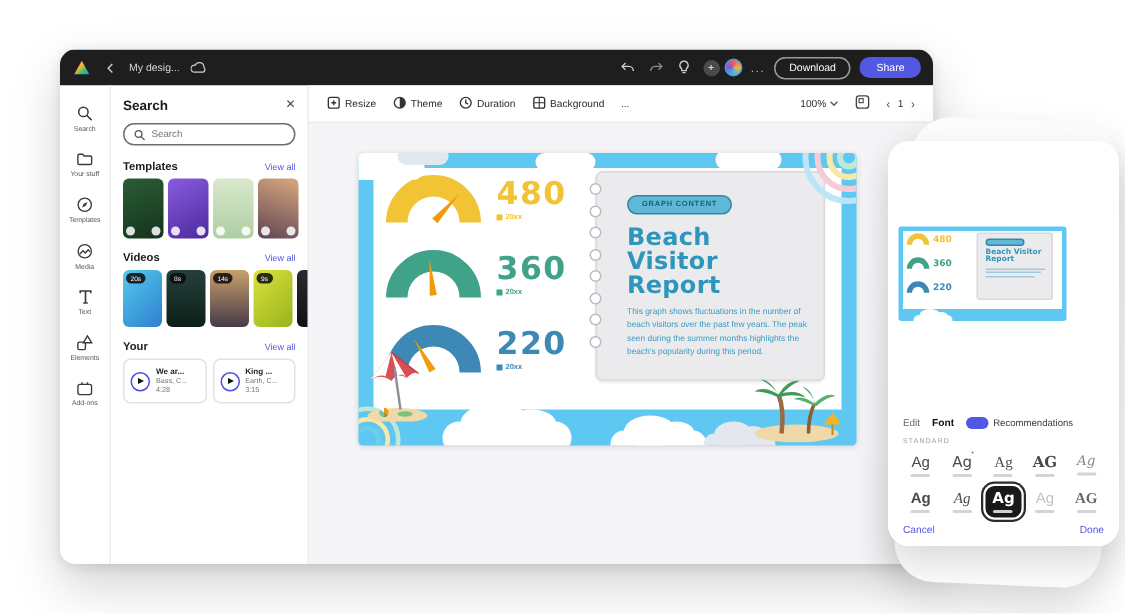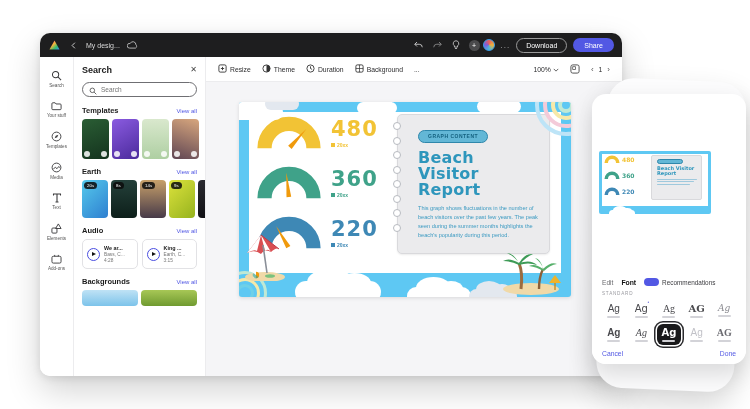--- a/index.html
+++ b/index.html
@@ -342,21 +342,21 @@
           <div class="thumb tpl" style="background:linear-gradient(200deg,#d8a77e,#5f4553);">
               <span class="dot l"></span>
               <span class="dot r"></span>
             </div>
         </div>
       </div>
 
 
       <div class="sec">
         <div class="sec-head">
-          <span class="sec-title">Earth</span>
+          <span class="sec-title">Videos</span>
           <span class="view-all">View all</span>
         </div>
         <div class="thumbs">
           <div class="thumb vid" style="background:linear-gradient(135deg,#55c9ec,#2e7fd0);">
               <span class="vbadge">20s</span>
             </div>
           <div class="thumb vid" style="background:linear-gradient(#24403a,#0d1f1a);">
               <span class="vbadge">8s</span>
             </div>
           <div class="thumb vid" style="background:linear-gradient(#c7a06a,#473a49);">
@@ -364,21 +364,21 @@
             </div>
           <div class="thumb vid" style="background:linear-gradient(135deg,#dce23c,#96b31e);">
               <span class="vbadge">9s</span>
             </div>
           <div class="thumb vid" style="background:linear-gradient(#2a2a30,#101014);"></div>
         </div>
       </div>
 
       <div class="sec">
         <div class="sec-head">
-          <span class="sec-title">Audio</span>
+          <span class="sec-title">Your</span>
           <span class="view-all">View all</span>
         </div>
         <div class="audio-row">
           <div class="audio-card">
             <span class="play"></span>
             <span class="audio-meta">
               <span class="audio-title">We ar...</span>
               <span class="audio-sub">Bass, C...</span>
               <span class="audio-time">4:28</span>
             </span>
@@ -387,30 +387,20 @@
             <span class="play"></span>
             <span class="audio-meta">
               <span class="audio-title">King ...</span>
               <span class="audio-sub">Earth, C...</span>
               <span class="audio-time">3:15</span>
             </span>
           </div>
         </div>
       </div>
 
-      <div class="sec">
-        <div class="sec-head">
-          <span class="sec-title">Backgrounds</span>
-          <span class="view-all">View all</span>
-        </div>
-        <div class="thumbs">
-          <div class="thumb bg-thumb" style="background:linear-gradient(#bfe2f5,#7cc3ea);"></div>
-          <div class="thumb bg-thumb" style="background:linear-gradient(#a7c756,#6f9a30);"></div>
-        </div>
-      </div>
     </div>
 
     <div class="main">
       <div class="tools">
         <span class="tool">
           <span><svg width="9" height="9" viewBox="0 0 10 10">
                 <rect x="1" y="1" width="8" height="8" rx="1.5" fill="none" stroke="#333" stroke-width="1"></rect>
                 <path d="M3.2 5 h3.6 M5 3.2 v3.6" stroke="#333" stroke-width="1"></path>
               </svg></span>
           <span>Resize</span>

